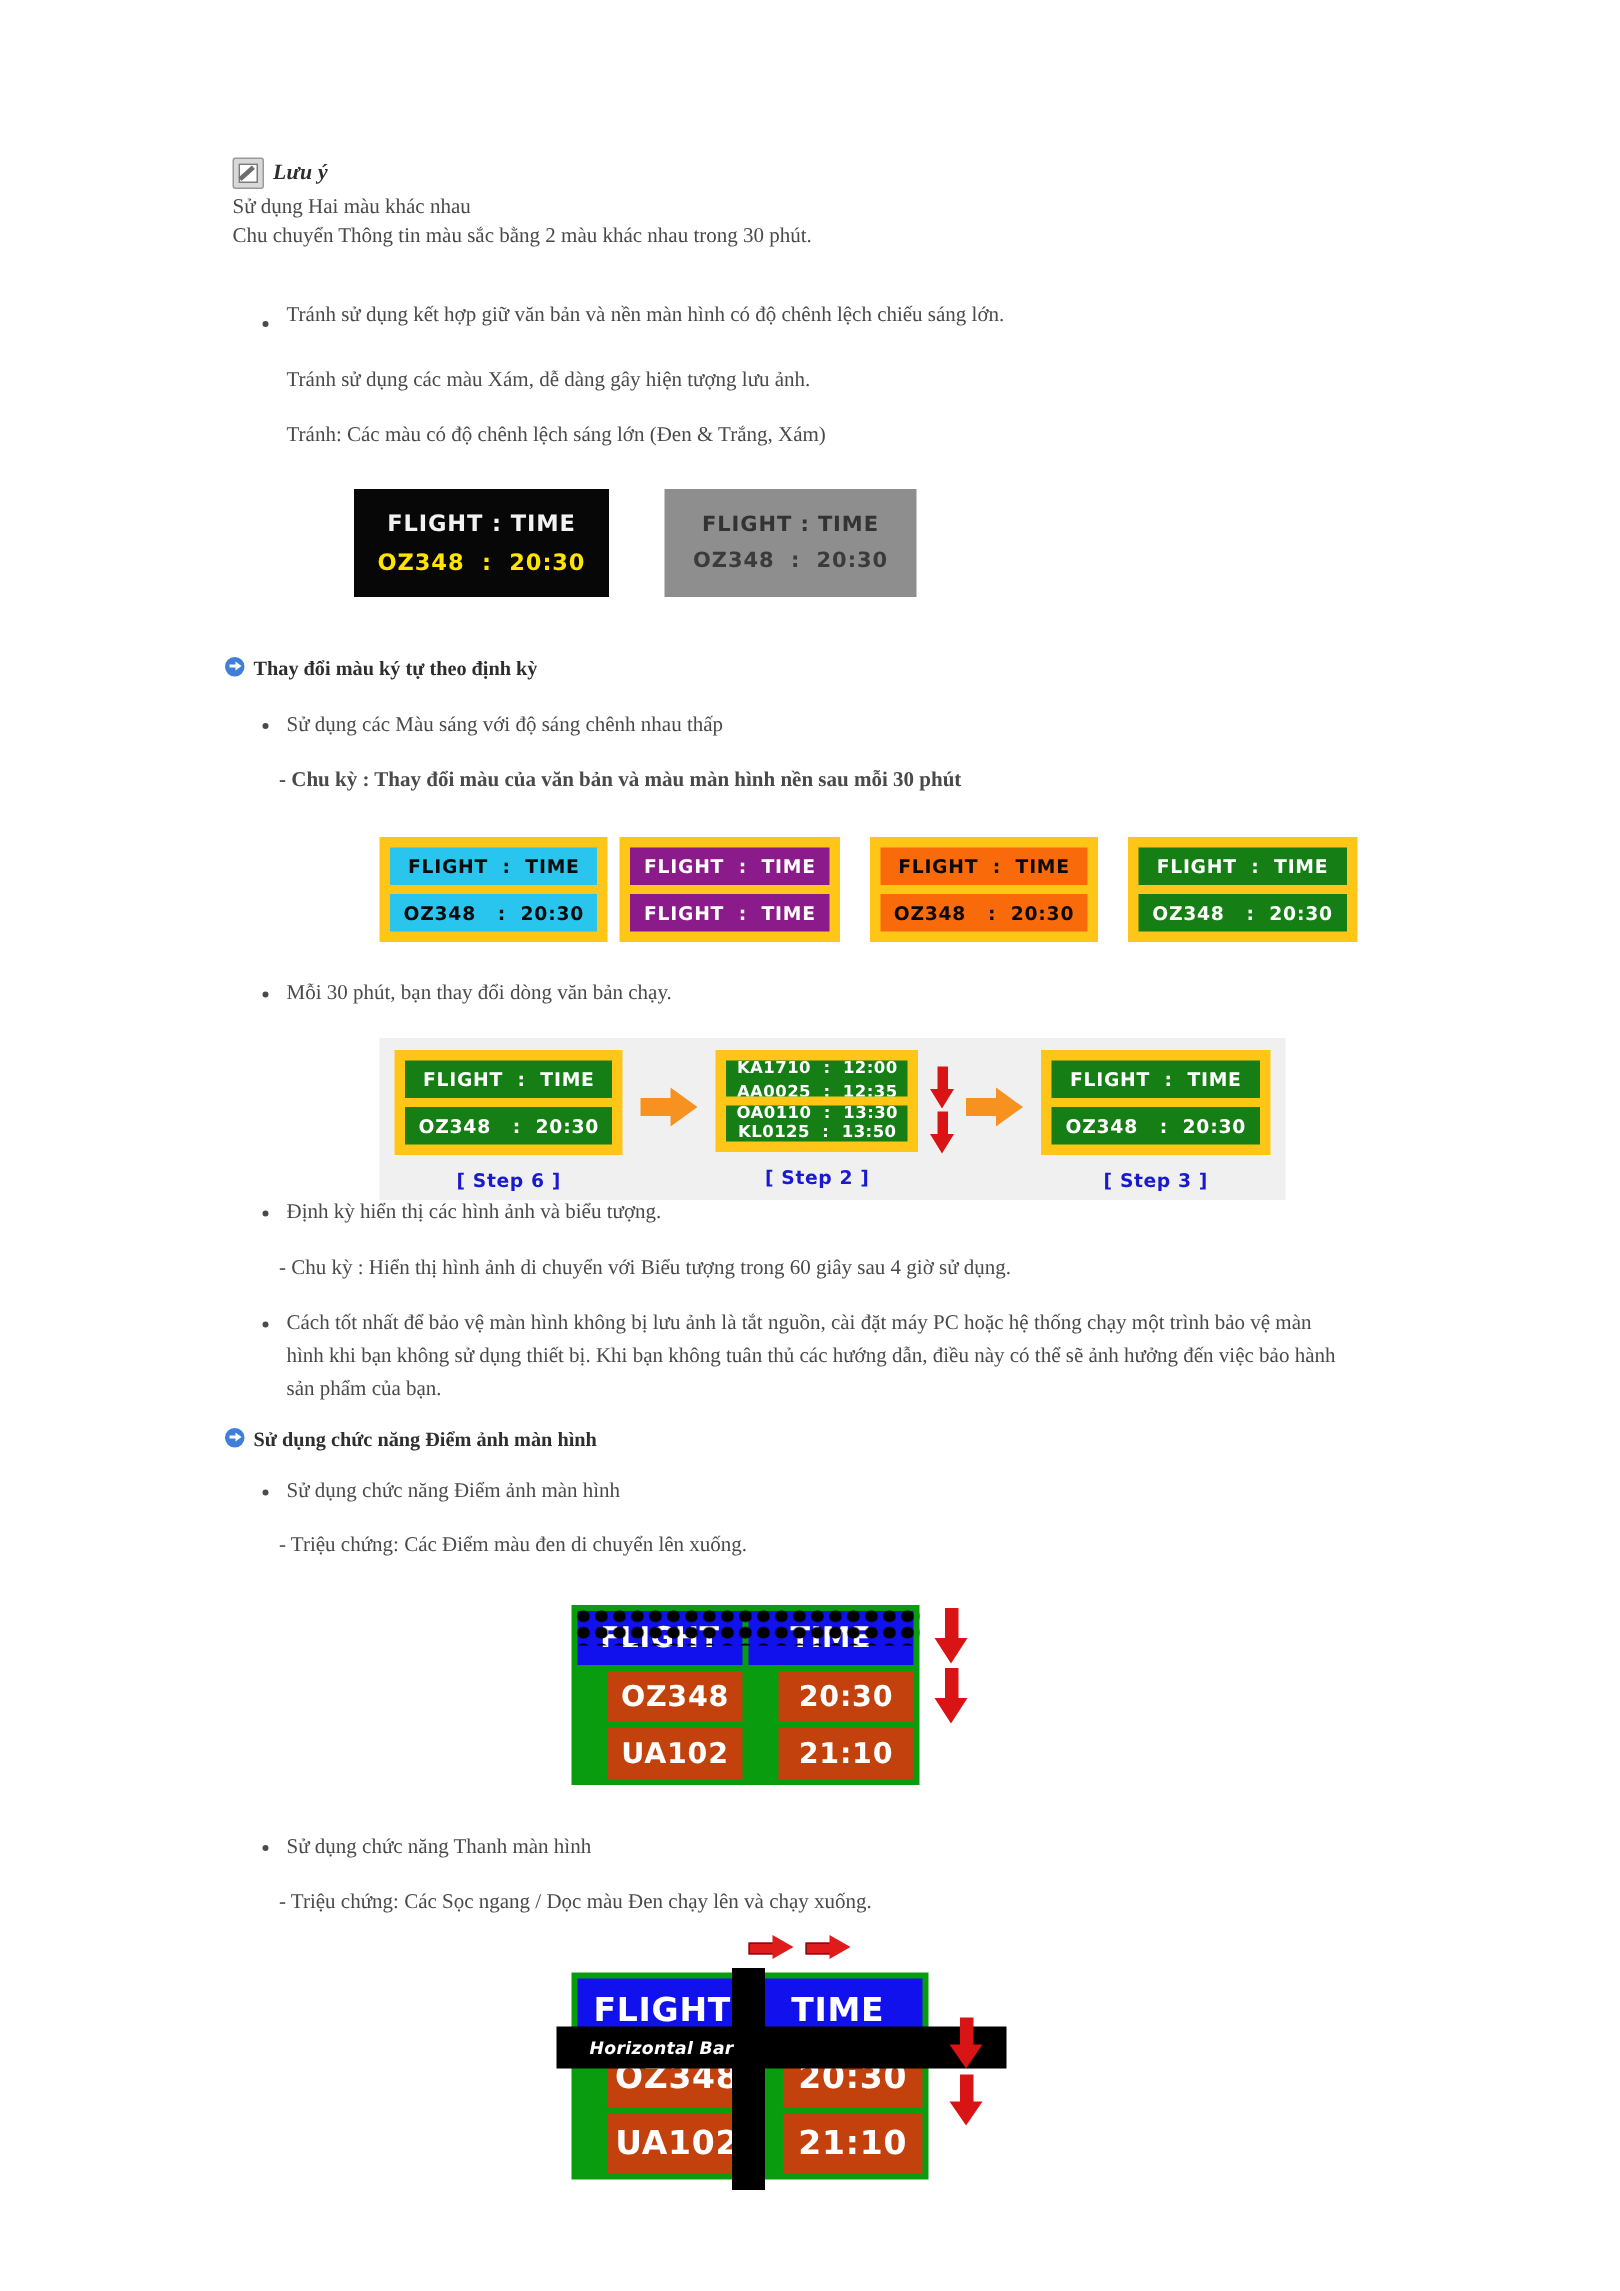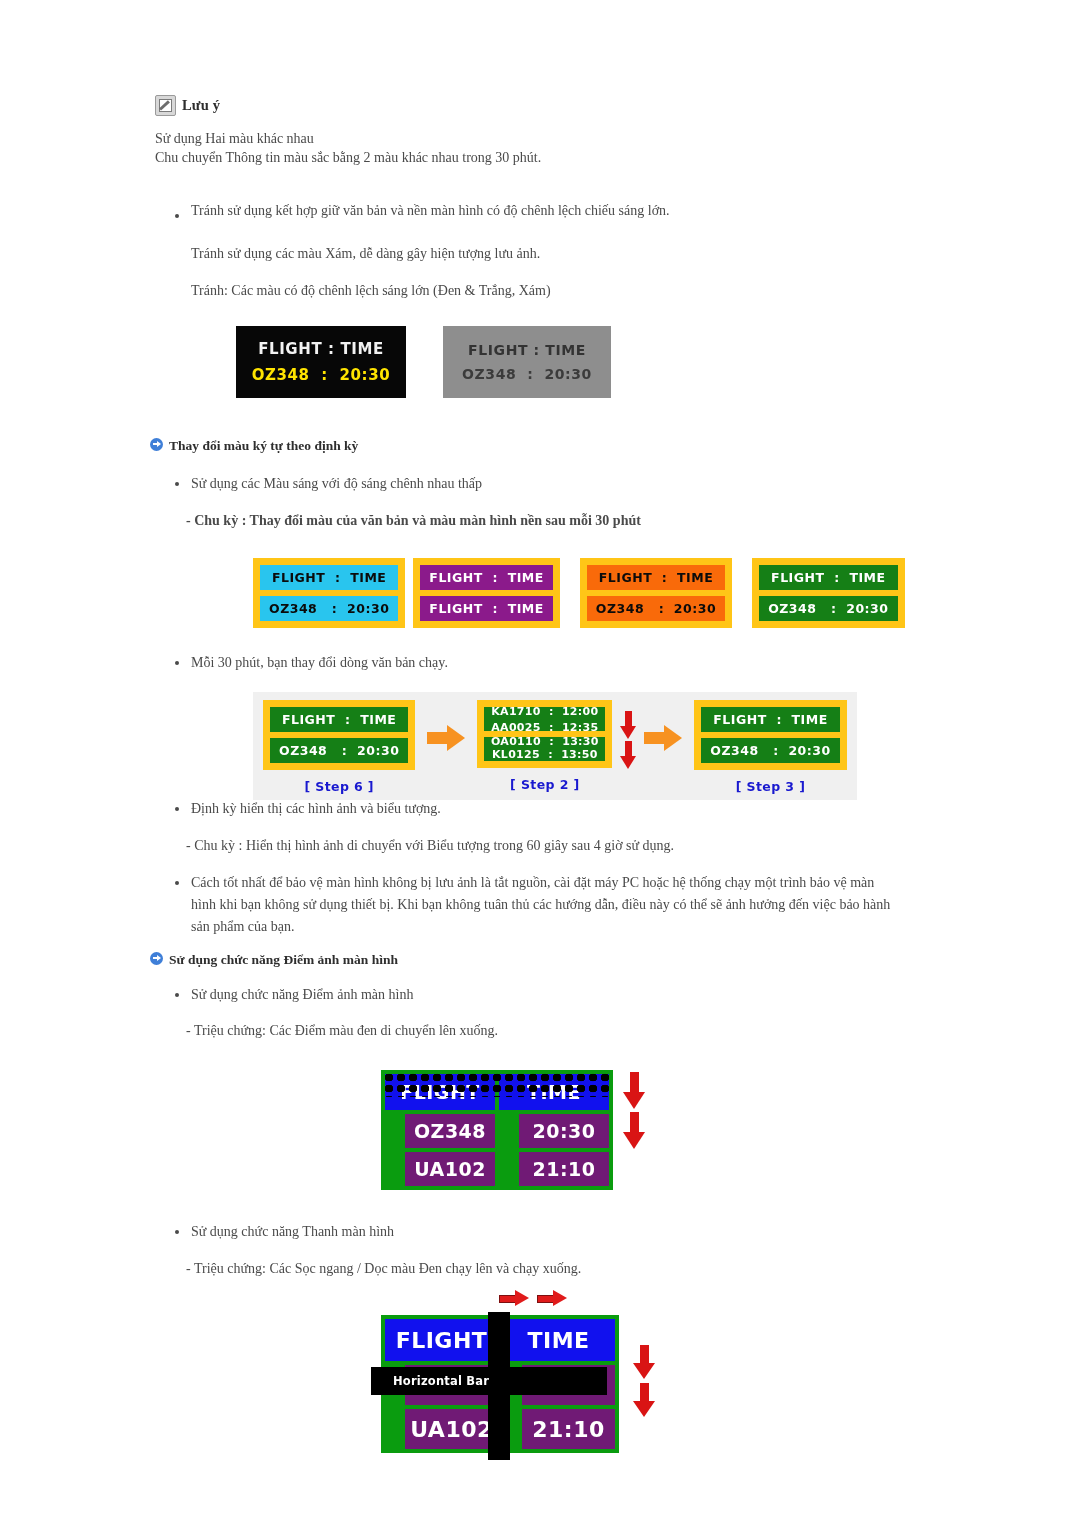--- a/index.html
+++ b/index.html
@@ -20,24 +20,25 @@
     position: relative;
     width: 1080px;
     height: 1527px;
     padding: 0;
   }
 
   
   .note-head {
     position: absolute;
     left: 155px;
-    top: 95px;
+    top: 105px;
     display: flex;
     align-items: center;
     gap: 6px;
+    font-style: italic;
   }
   .note-icon {
     width: 19px;
     height: 19px;
     background: #d8d8d8;
     border: 1px solid #9a9a9a;
     border-radius: 2px;
     position: relative;
     display: inline-block;
   }
@@ -294,21 +295,21 @@
   .board-row { display: flex; gap: 4px; }
   .bcell {
     font-family: "DejaVu Sans", "Liberation Sans", sans-serif;
     font-weight: bold;
     color: #ffffff;
     text-align: center;
     display: flex; align-items: center; justify-content: center;
     letter-spacing: .5px;
   }
   .bcell.head { background: #1111ee; }
-  .bcell.data { background: #701a75; margin-left: 20px; }
+  .bcell.data { background: #c2410c; margin-left: 20px; }
 
   .dotpattern {
     position: absolute;
     background-image:
       radial-gradient(#000 48%, transparent 52%);
     background-size: 12px 11px;
     pointer-events: none;
   }
   .vbar {
     position: absolute;
@@ -545,21 +546,21 @@
           <div class="bcell data" style="width:113px;height:40px;font-size:22px;">OZ348</div>
           <div class="bcell data" style="width:113px;height:40px;font-size:22px;">20:30</div>
         </div>
         <div class="board-row">
           <div class="bcell data" style="width:113px;height:40px;font-size:22px;">UA102</div>
           <div class="bcell data" style="width:113px;height:40px;font-size:22px;">21:10</div>
         </div>
 
         <div class="vbar" style="left:107px; top:-3px; width:22px; height:148px;"></div>
 
-        <div class="hbar" style="left:-10px; top:52px; width:236px; height:28px;">
+        <div class="hbar" style="left:-10px; top:36px; width:300px; height:28px;font-style:italic;">
           <span>Horizontal Bar</span>
         </div>
       </div>
       <div style="margin-left:14px; padding-top:30px; display:flex; flex-direction:column; gap:4px;">
         <span class="red-down" style="width:22px;height:34px;">
           <span class="shaft" style="left:7px;width:9px;height:20px;"></span>
           <span class="head" style="left:0;top:18px;border-top-width:16px;border-left-width:11px;border-right-width:11px;"></span>
         </span>
         <span class="red-down" style="width:22px;height:34px;">
           <span class="shaft" style="left:7px;width:9px;height:20px;"></span>

